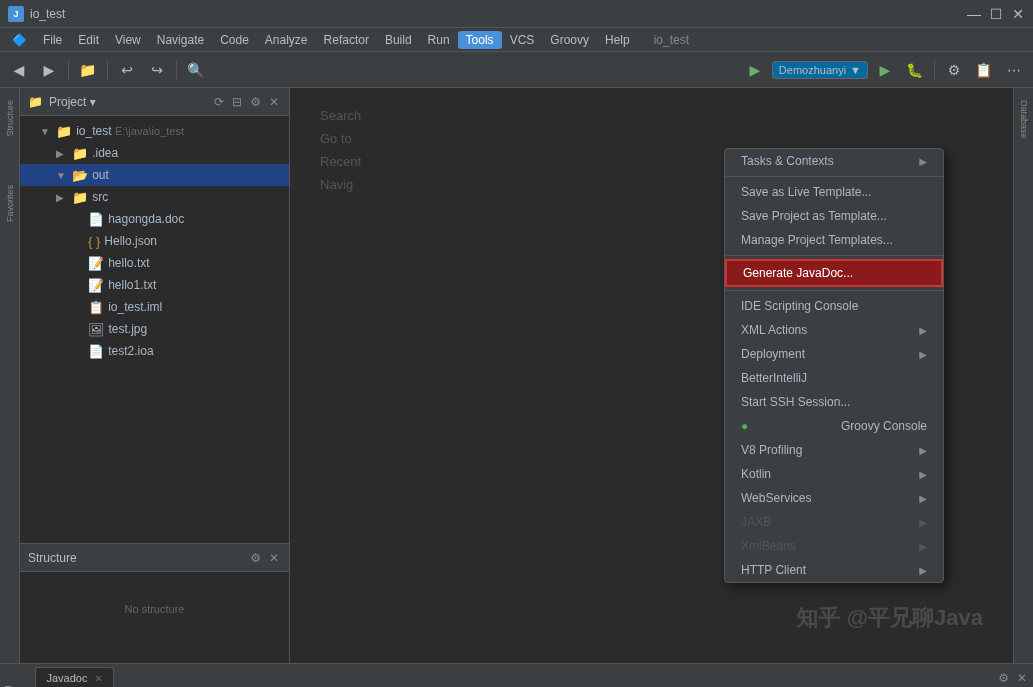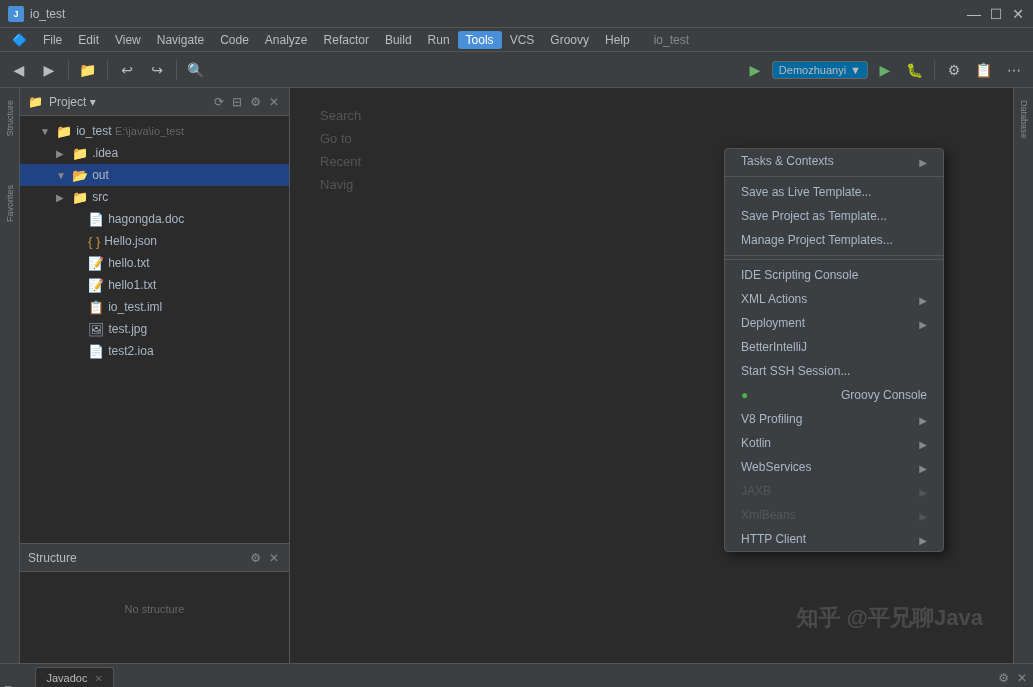--- a/index.html
+++ b/index.html
@@ -204,21 +204,21 @@
       min-width: 220px;
       z-index: 1000;
       box-shadow: 4px 4px 12px rgba(0,0,0,0.5);
     }
     .dropdown-item {
       padding: 5px 16px;
       font-size: 12px;
       color: #a9b7c6;
       cursor: pointer;
       display: flex;
-      align-items: flex-end;
+      align-items: center;
       justify-content: space-between;
       position: relative;
     }
     .dropdown-item.highlighted-red {
       background: #8b1a1a;
       color: #ffffff;
       border: 2px solid #cc3333;
     }
     .dropdown-item.disabled { color: #555; cursor: default; }
     .dropdown-separator {
@@ -415,20 +415,23 @@
       <div class="dropdown-item">
         <span>Save as Live Template...</span>
       </div>
       <div class="dropdown-item">
         <span>Save Project as Template...</span>
       </div>
       <div class="dropdown-item">
         <span>Manage Project Templates...</span>
       </div>
       <div class="dropdown-separator"></div>
+      <div class="dropdown-item highlighted-red">
+        <span>Generate JavaDoc...</span>
+      </div>
       <div class="dropdown-separator"></div>
       <div class="dropdown-item">
         <span>IDE Scripting Console</span>
       </div>
       <div class="dropdown-item">
         <span>XML Actions</span>
         <span class="dropdown-arrow">▶</span>
       </div>
       <div class="dropdown-item">
         <span>Deployment</span>

